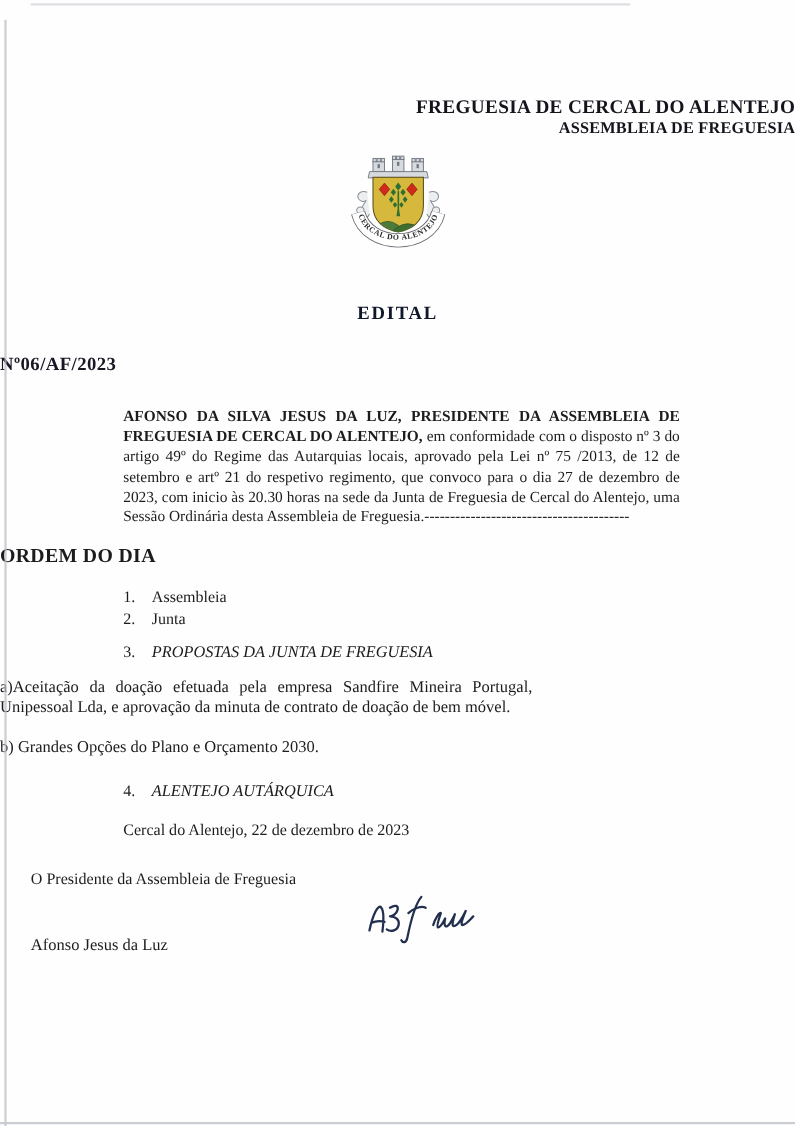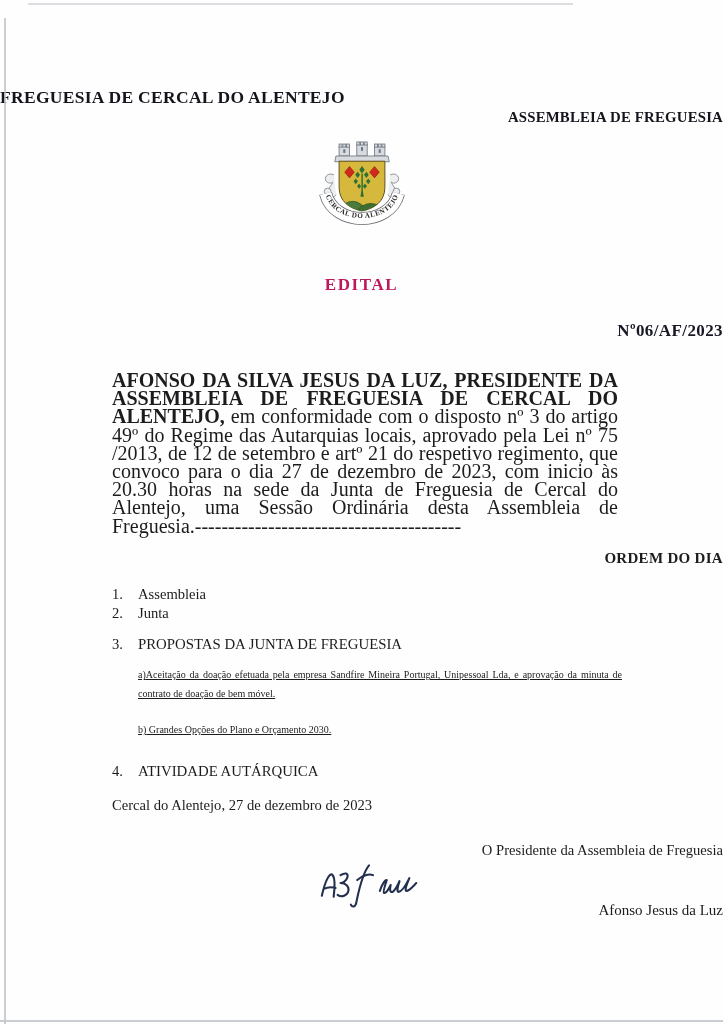--- a/index.html
+++ b/index.html
@@ -12,74 +12,74 @@
     font-family:"Liberation Serif", serif;
     color:#1c1c1e;
   }
   
   .edge-left{position:absolute;left:4px;top:18px;bottom:0;width:2px;background:#b9bec4;opacity:.75;}
   .edge-top{position:absolute;left:28px;top:3px;width:545px;height:2px;background:#d3d6d9;opacity:.8;}
   .edge-bottom{position:absolute;left:0;bottom:2px;width:100%;height:2px;background:#c4c8cc;opacity:.9;}
 
   .org-title{
     padding-top:87px;
-    text-align:left;
+    text-align:right;
     font-size:17.5px;font-weight:bold;letter-spacing:.3px;
     color:#14141c;
   }
   .org-subtitle{
     text-align:right;
     font-size:14.8px;font-weight:bold;letter-spacing:.2px;
     margin-top:1px;color:#14141c;
   }
   .crest{display:block;margin:5px auto 0;}
 
   .doc-type{
     margin-top:44px;text-align:center;
-    font-size:17px;font-weight:bold;letter-spacing:1.6px;color:#be185d;
+    font-size:17px;font-weight:bold;letter-spacing:1.6px;color:#0f172a;
   }
   .doc-number{
-    margin-top:26px;text-align:right;
+    margin-top:26px;text-align:left;
     font-size:17px;font-weight:bold;letter-spacing:.4px;color:#181824;
   }
 
   .intro{
     margin:30px 0 0 112px;width:506px;
-    font-size:20px;line-height:18.2px;
+    font-size:14px;line-height:18.2px;
     text-align:justify;
     font-family:Liberation Serif, serif;
   }
   .intro .b{font-weight:bold;}
 
   .agenda-heading{
-    margin-top:15px;text-align:right;
-    font-size:15px;font-weight:bold;letter-spacing:.3px;
+    margin-top:15px;text-align:left;
+    font-size:18px;font-weight:bold;letter-spacing:.3px;
   }
 
   .row{display:flex;margin-left:112px;font-size:14.6px;line-height:19.5px;}
   .row .num{width:26px;flex:0 0 26px;}
   .row-1{margin-top:18px;}
   .row-3{margin-top:11px;}
-  .row-3 .txt, .row-4 .txt{font-size:14.8px;}
+  .row-3 .txt, .row-4 .txt{font-size:14.8px;font-style:italic;}
   .row-4{margin-top:22px;}
 
   .prop{
-    margin-left:138px;width:484px;
-    font-size:10px;line-height:18.5px;text-align:justify;text-decoration:underline;
+    width:484px;
+    font-size:15px;line-height:18.5px;text-align:justify;
   }
   .prop-a{margin-top:12px;}
   .prop-b{margin-top:18px;}
   .prop-c{margin-top:16px;}
 
   .dateline{
     margin:16px 0 0 112px;
     font-size:14.6px;
   }
 
-  .signing{margin-top:28px;text-align:right;}
+  .signing{margin-top:28px;text-align:left;margin-left:28px;}
   .sig-role{font-size:14.6px;}
   .sig-mark{display:block;margin:3px auto 0;transform:translateX(10px);}
   .sig-name{font-size:15px;margin-top:-8px;}
 </style>
 </head>
 <body>
 
 <div class="page">
 
   <div class="edge-left"></div>
@@ -174,24 +174,24 @@
   <div class="row row-3">
     <span class="num">3.</span>
     <span class="txt">PROPOSTAS DA JUNTA DE FREGUESIA</span>
   </div>
 
   <p class="prop prop-a"><span>a)</span><span>Aceitação da doação efetuada pela empresa Sandfire Mineira Portugal, Unipessoal Lda, e aprovação da minuta de contrato de doação de bem móvel.</span></p>
   <p class="prop prop-b"><span>b)</span><span> Grandes Opções do Plano e Orçamento 2030.</span></p>
 
   <div class="row row-4">
     <span class="num">4.</span>
-    <span class="txt">ATIVIDADE AUTÁRQUICA</span>
-  </div>
-
-  <div class="dateline">Cercal do Alentejo, 27 de dezembro de 2023</div>
+    <span class="txt">ALENTEJO AUTÁRQUICA</span>
+  </div>
+
+  <div class="dateline">Cercal do Alentejo, 22 de dezembro de 2023</div>
 
   <div class="signing">
     <div class="sig-role">O Presidente da Assembleia de Freguesia</div>
     <svg class="sig-mark" width="118" height="48" viewBox="0 0 120 48" aria-hidden="true">
       <g fill="none" stroke="#232f4e" stroke-width="2.1" stroke-linecap="round" stroke-linejoin="round">
         <path d="M9,34 C12,20 17,9 20,13 C23,17 22,27 21,35 M11,27 C15,25 19,25 23,26"></path>
         <path d="M28,13 C33,10 36,11 35,15 C34,19 30,21 28,21 C33,21 37,24 36,29 C35,34 29,36 25,33"></path>
         <path d="M57,3 C51,10 47,26 44,41 C43,45.5 40,46 38.5,43"></path>
         <path d="M45,18 C50,13.5 57,11 61,13"></path>
         <path d="M68,29 C70,22 74,17 75,18 C73,24 71,30 72,31 C74,32 77,27 79,23 C78,27 78,31 81,30 C84,28 86,23 88,19 C86,25 85,30 87,30 C91,30 95,22 98,16 C95,23 93,29 95,29 C98,29 102,24 105,21"></path>

